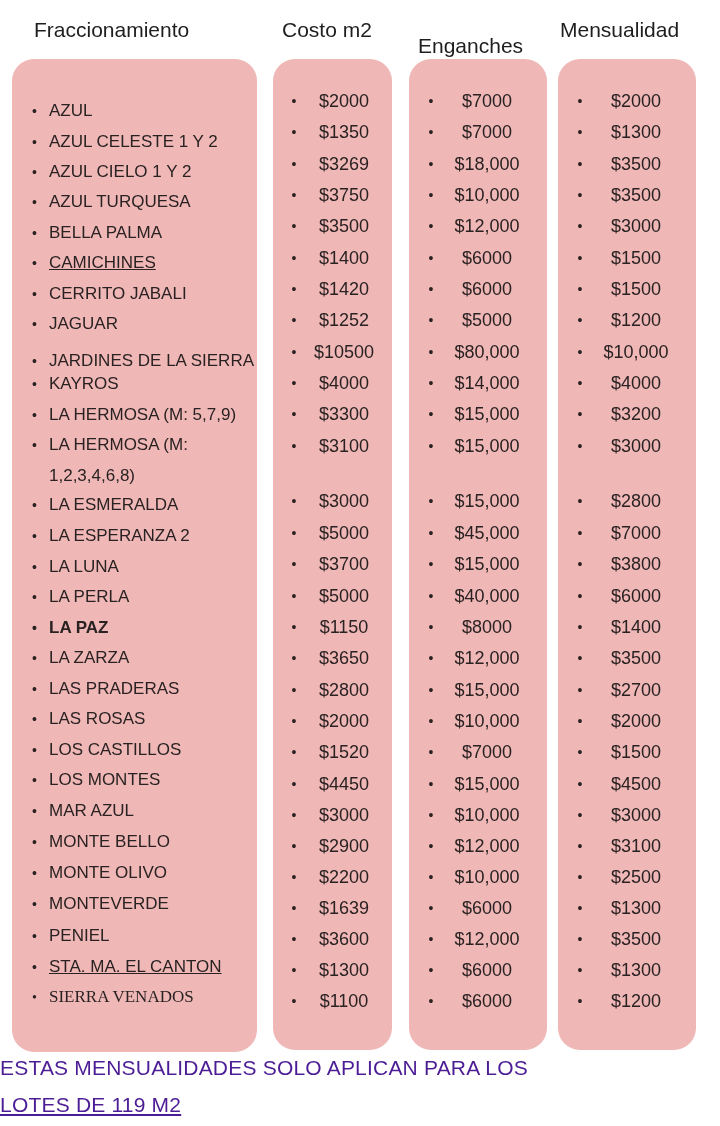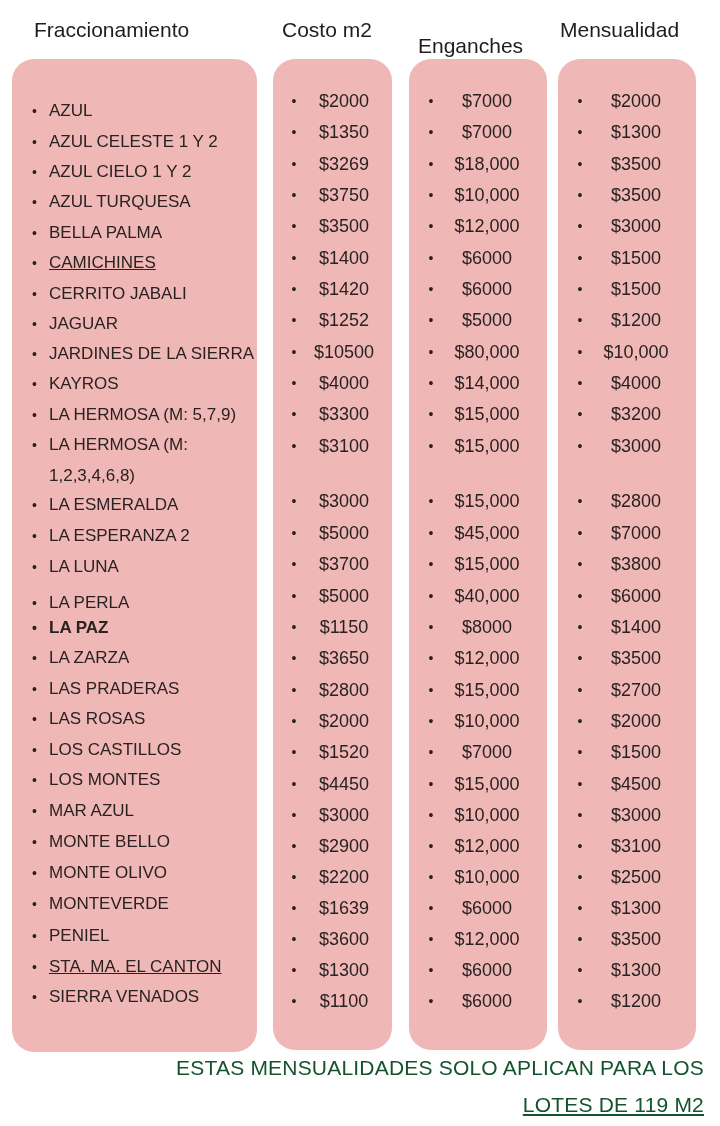--- a/index.html
+++ b/index.html
@@ -10,21 +10,21 @@
   .p-name { left:12px; width:245px; height:993px; }
   .p-cost { left:273px; width:119px; height:991px; }
   .p-eng  { left:409px; width:138px; height:991px; }
   .p-men  { left:558px; width:138px; height:991px; }
   .row { position:absolute; font-size:18px; white-space:nowrap; line-height:22px; }
   .name-row { left:32px; font-size:17px; }
   .name-row .b { display:inline-block; width:17px; font-size:14px; }
   .val-row { display:flex; align-items:center; }
   .val-row .b { font-size:14px; width:14px; display:inline-block; text-align:center; }
   .val-row .v { flex:1; text-align:center; }
-  .footer { position:absolute; left:0; width:704px; text-align:right; font-size:21px; color:#14532d; letter-spacing:0.2px; }
+  .footer { position:absolute; left:0; width:704px; text-align:left; font-size:21px; color:#4c1d95; letter-spacing:0.2px; }
 </style>
 </head>
 <body>
 
 <div class="hdr" style="left:34px;">Fraccionamiento</div>
 <div class="hdr" style="left:282px;">Costo m2</div>
 <div class="hdr" style="left:418px;margin-top:16px;">Enganches</div>
 <div class="hdr" style="left:560px;">Mensualidad</div>
 
 <div class="panel p-name"></div>
@@ -130,21 +130,21 @@
       <span class="v">$1252</span>
     </div>
     <div class="row val-row" style="top: 309px; left: 424px; width: 112px;">
       <span class="b">•</span>
       <span class="v">$5000</span>
     </div>
     <div class="row val-row" style="top: 309px; left: 573px; width: 112px;">
       <span class="b">•</span>
       <span class="v">$1200</span>
     </div>
-    <div class="row name-row" style="top: 343px;"><span class="b">•</span><span>JARDINES DE LA SIERRA</span></div>
+    <div class="row name-row" style="top: 350px;"><span class="b">•</span><span>JARDINES DE LA SIERRA</span></div>
     <div class="row val-row" style="top: 341px; left: 287px; width: 100px;">
       <span class="b">•</span>
       <span class="v">$10500</span>
     </div>
     <div class="row val-row" style="top: 341px; left: 424px; width: 112px;">
       <span class="b">•</span>
       <span class="v">$80,000</span>
     </div>
     <div class="row val-row" style="top: 341px; left: 573px; width: 112px;">
       <span class="b">•</span>
@@ -222,21 +222,21 @@
       <span class="v">$3700</span>
     </div>
     <div class="row val-row" style="top: 553px; left: 424px; width: 112px;">
       <span class="b">•</span>
       <span class="v">$15,000</span>
     </div>
     <div class="row val-row" style="top: 553px; left: 573px; width: 112px;">
       <span class="b">•</span>
       <span class="v">$3800</span>
     </div>
-    <div class="row name-row" style="top: 586px; margin-top: 6px;"><span class="b">•</span><span>LA PERLA</span></div>
+    <div class="row name-row" style="top: 586px;"><span class="b">•</span><span>LA PERLA</span></div>
     <div class="row val-row" style="top: 585px; left: 287px; width: 100px;">
       <span class="b">•</span>
       <span class="v">$5000</span>
     </div>
     <div class="row val-row" style="top: 585px; left: 424px; width: 112px;">
       <span class="b">•</span>
       <span class="v">$40,000</span>
     </div>
     <div class="row val-row" style="top: 585px; left: 573px; width: 112px;">
       <span class="b">•</span>
@@ -391,21 +391,21 @@
       <span class="v">$1300</span>
     </div>
     <div class="row val-row" style="top: 959px; left: 424px; width: 112px;">
       <span class="b">•</span>
       <span class="v">$6000</span>
     </div>
     <div class="row val-row" style="top: 959px; left: 573px; width: 112px;">
       <span class="b">•</span>
       <span class="v">$1300</span>
     </div>
-    <div class="row name-row" style="top: 986px;"><span class="b">•</span><span>SIERRA VENADOS</span></div>
+    <div class="row name-row" style="top: 986px; font-family: Liberation Serif, serif;"><span class="b">•</span><span>SIERRA VENADOS</span></div>
     <div class="row val-row" style="top: 990px; left: 287px; width: 100px;">
       <span class="b">•</span>
       <span class="v">$1100</span>
     </div>
     <div class="row val-row" style="top: 990px; left: 424px; width: 112px;">
       <span class="b">•</span>
       <span class="v">$6000</span>
     </div>
     <div class="row val-row" style="top: 990px; left: 573px; width: 112px;">
       <span class="b">•</span>

